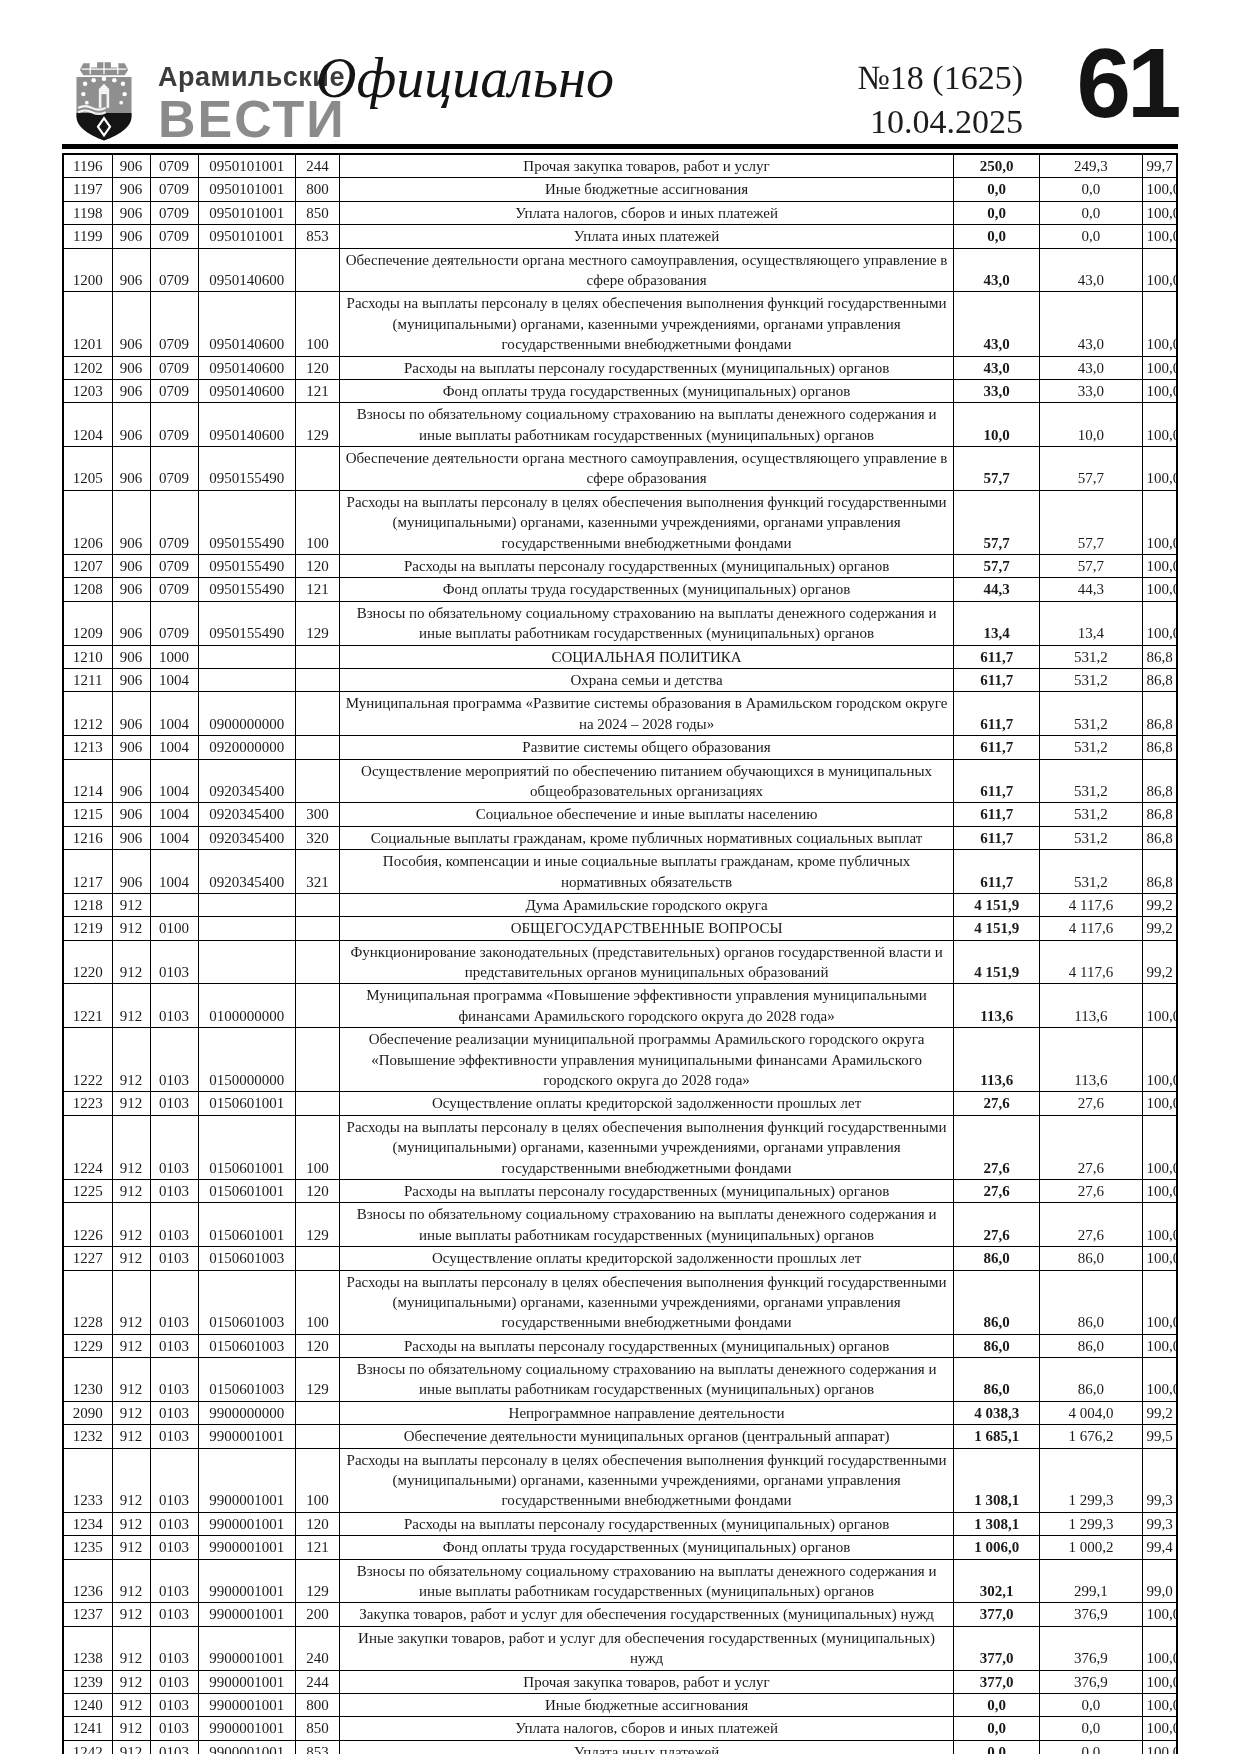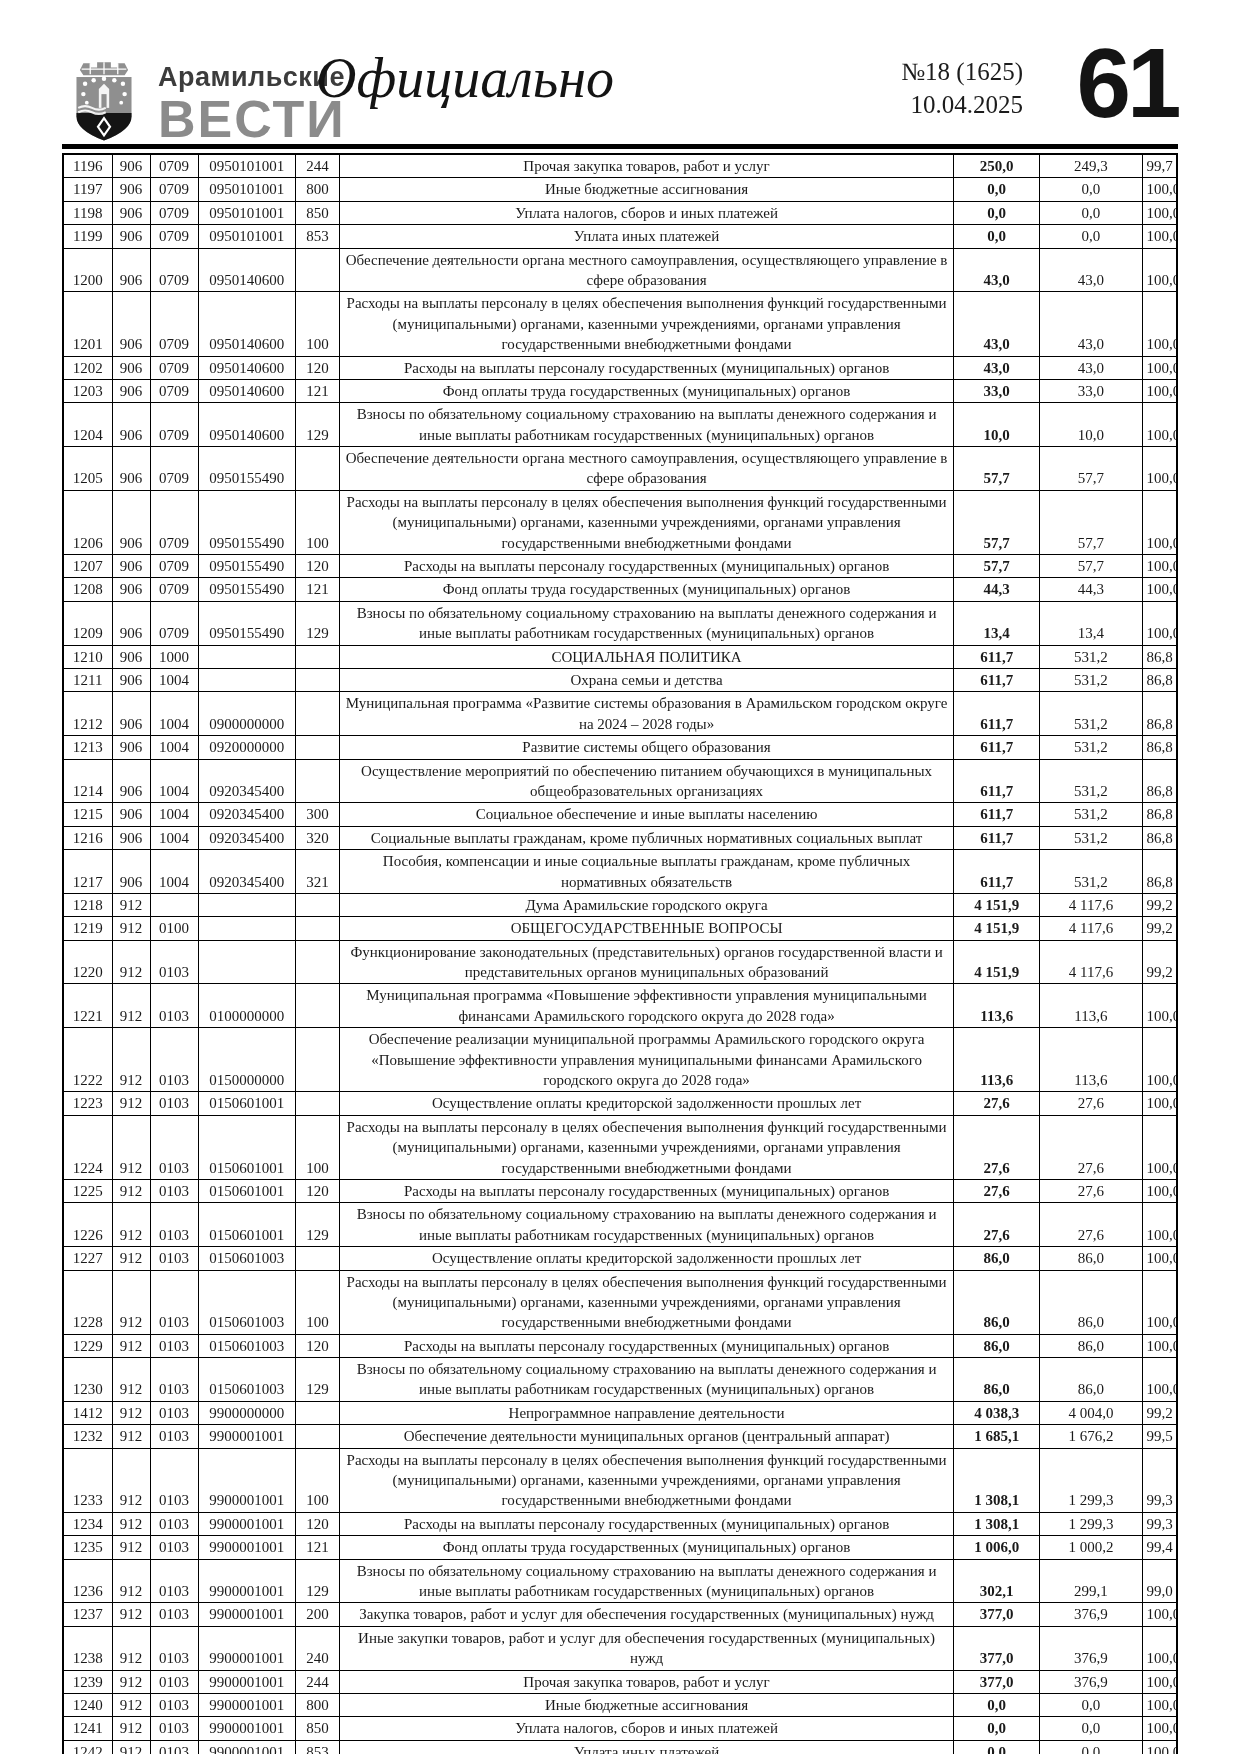--- a/index.html
+++ b/index.html
@@ -20,21 +20,21 @@
     font-family:"Liberation Sans", sans-serif;font-weight:bold;line-height:1;}
   .paper-name .line1{font-size:27px;color:#3c3c3c;letter-spacing:.5px;}
   .paper-name .line2{font-size:52px;color:#8b8b8b;letter-spacing:2px;margin-top:2px;}
   .section-title{
     position:absolute;left:295px;top:48px;width:340px;text-align:center;
     font-style:italic;font-size:56px;line-height:1.1;color:#141414;
     font-family:"Liberation Serif", serif;
   }
   .issue-block{
     position:absolute;right:218px;top:56px;text-align:right;
-    font-size:25px;line-height:1.3;color:#1c1c1c;
+    font-size:34px;line-height:1.3;color:#1c1c1c;
   }
   .page-number{
     position:absolute;left:1072px;top:34px;width:110px;text-align:center;
     font-family:Liberation Sans, sans-serif;font-weight:bold;
     font-size:98px;line-height:1;color:#141414;letter-spacing:-4px;
   }
   .header-rule{
     position:absolute;left:62px;top:144px;width:1116px;height:5px;background:#000;
   }
   
@@ -510,21 +510,21 @@
           <td class="col-grbs">912</td>
           <td class="col-section">0103</td>
           <td class="col-target">0150601003</td>
           <td class="col-type">129</td>
           <td class="col-name">Взносы по обязательному социальному страхованию на выплаты денежного содержания и иные выплаты работникам государственных (муниципальных) органов</td>
           <td class="col-approved">86,0</td>
           <td class="col-executed">86,0</td>
           <td class="col-percent">100,0</td>
         </tr>
         <tr>
-          <td class="col-num">1412</td>
+          <td class="col-num">2090</td>
           <td class="col-grbs">912</td>
           <td class="col-section">0103</td>
           <td class="col-target">9900000000</td>
           <td class="col-type"></td>
           <td class="col-name">Непрограммное направление деятельности</td>
           <td class="col-approved">4 038,3</td>
           <td class="col-executed">4 004,0</td>
           <td class="col-percent">99,2</td>
         </tr>
         <tr>

